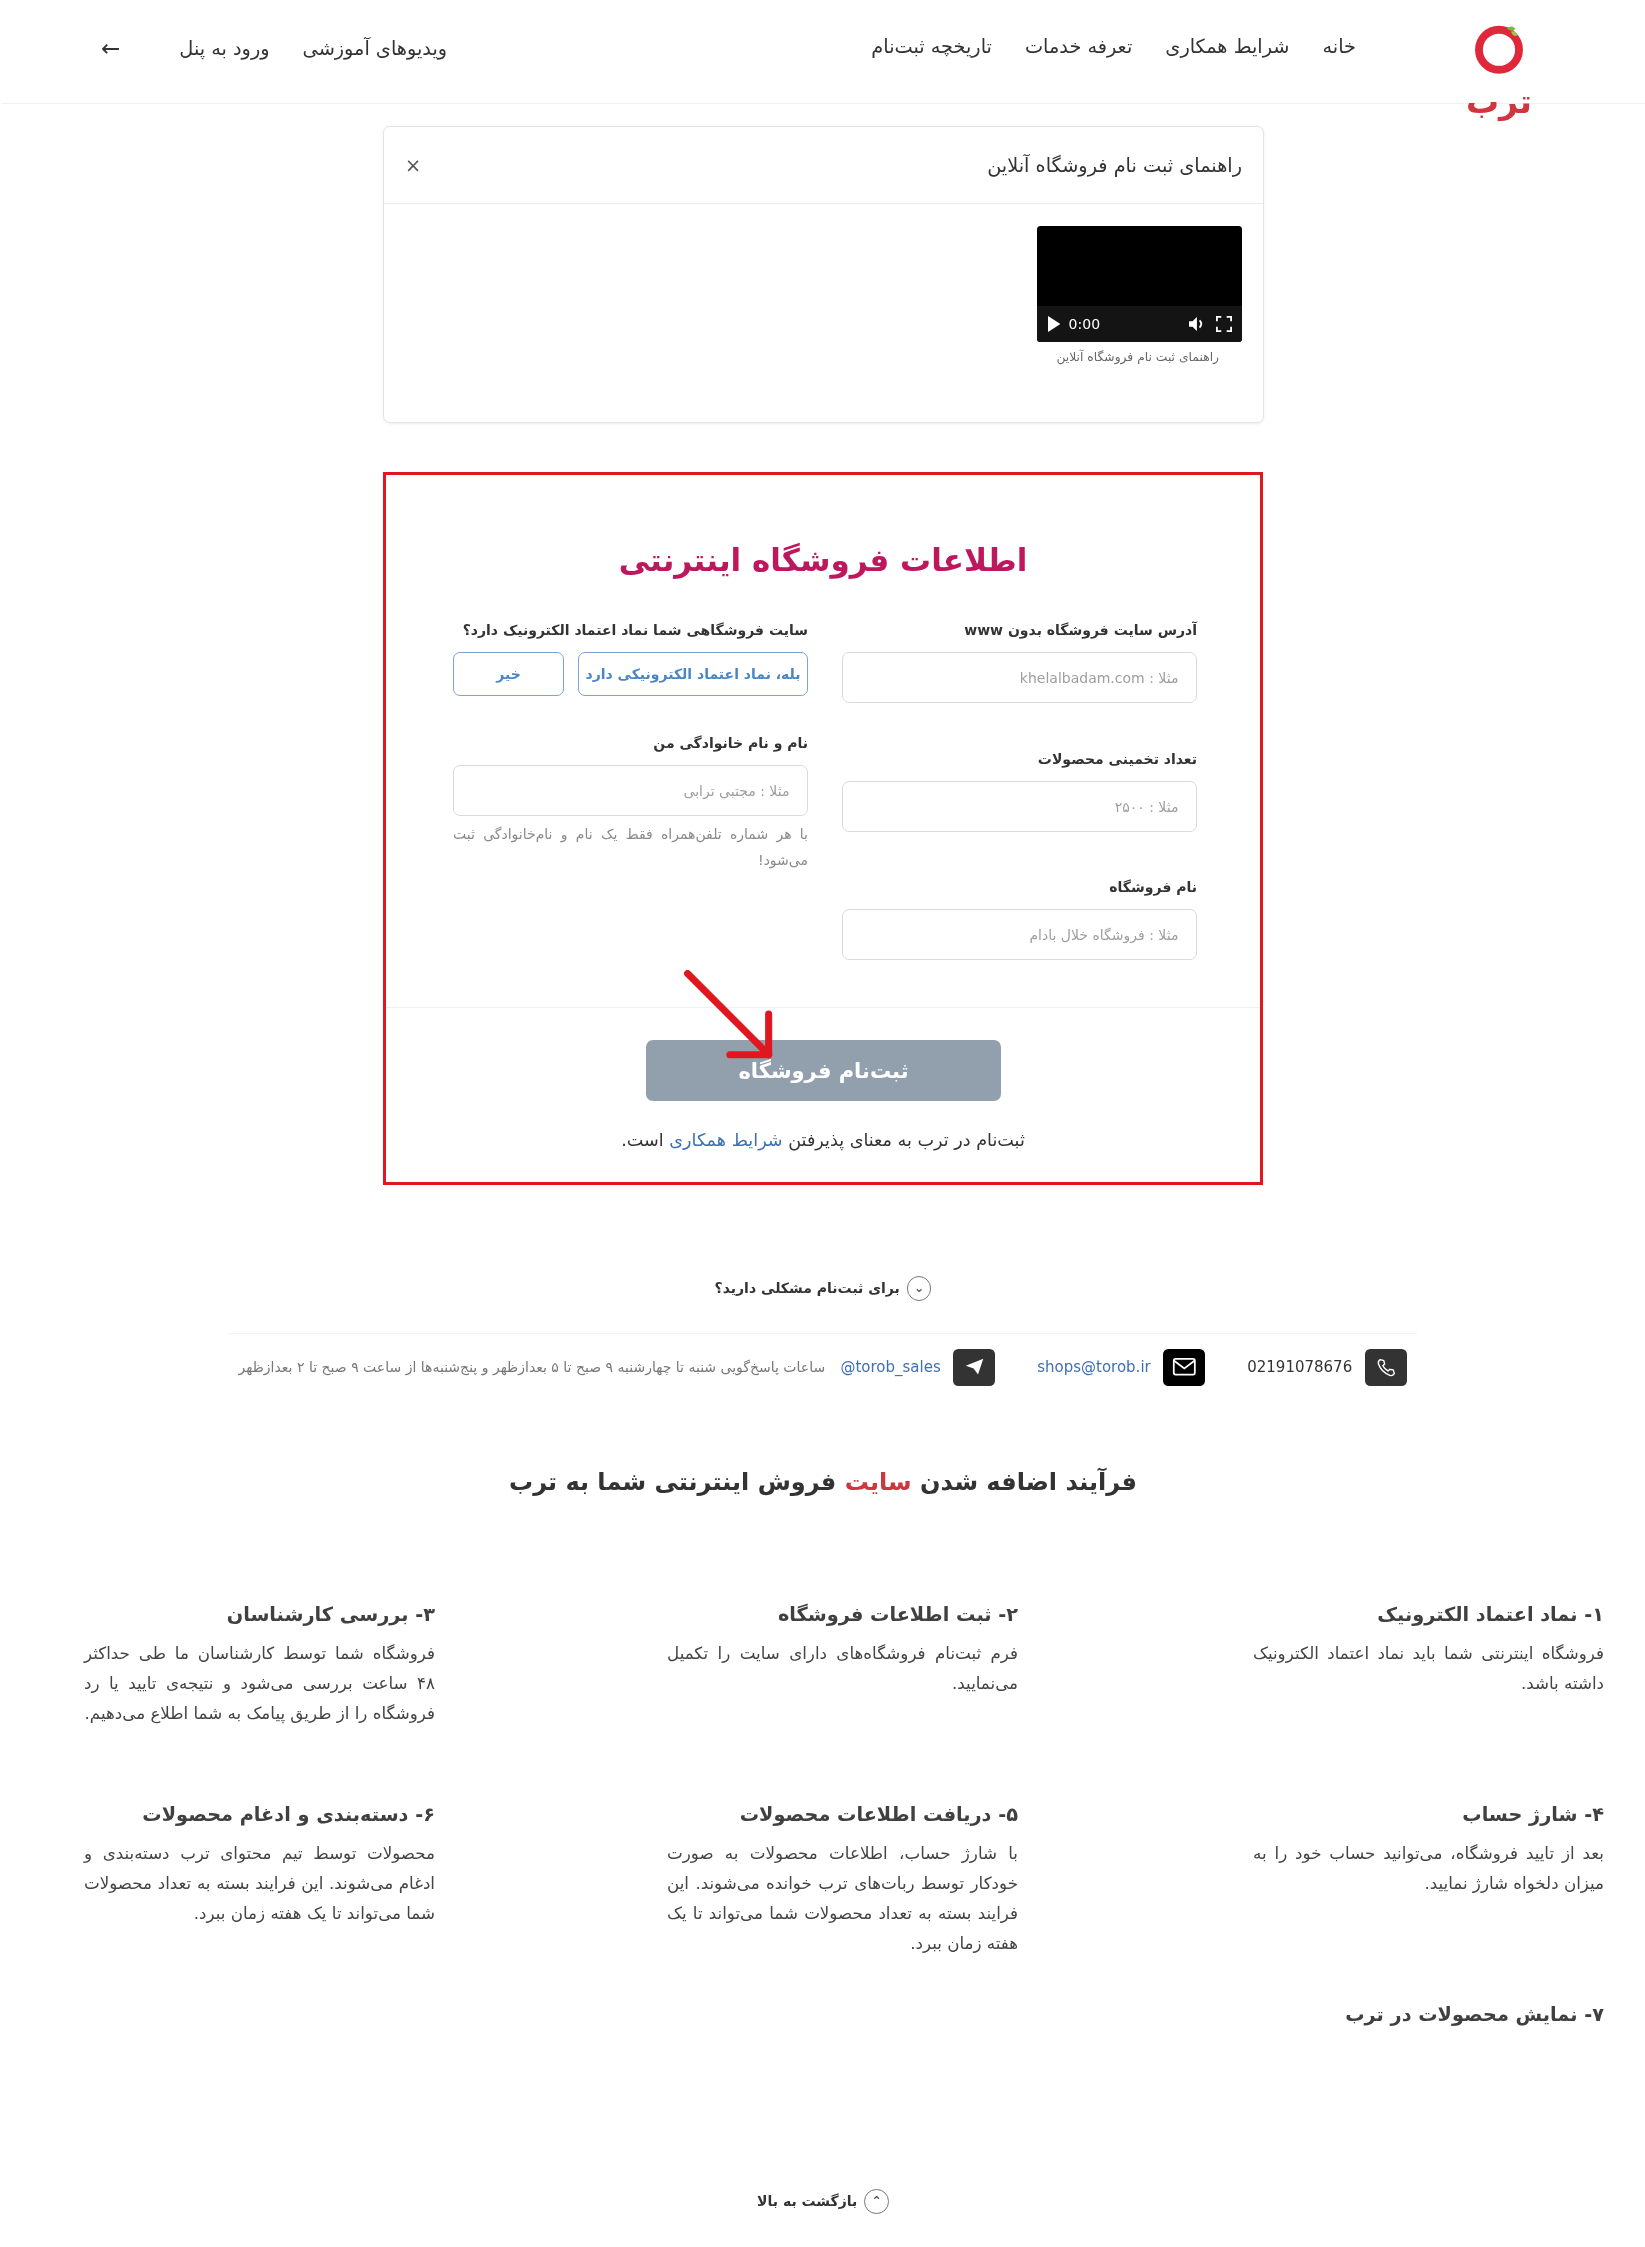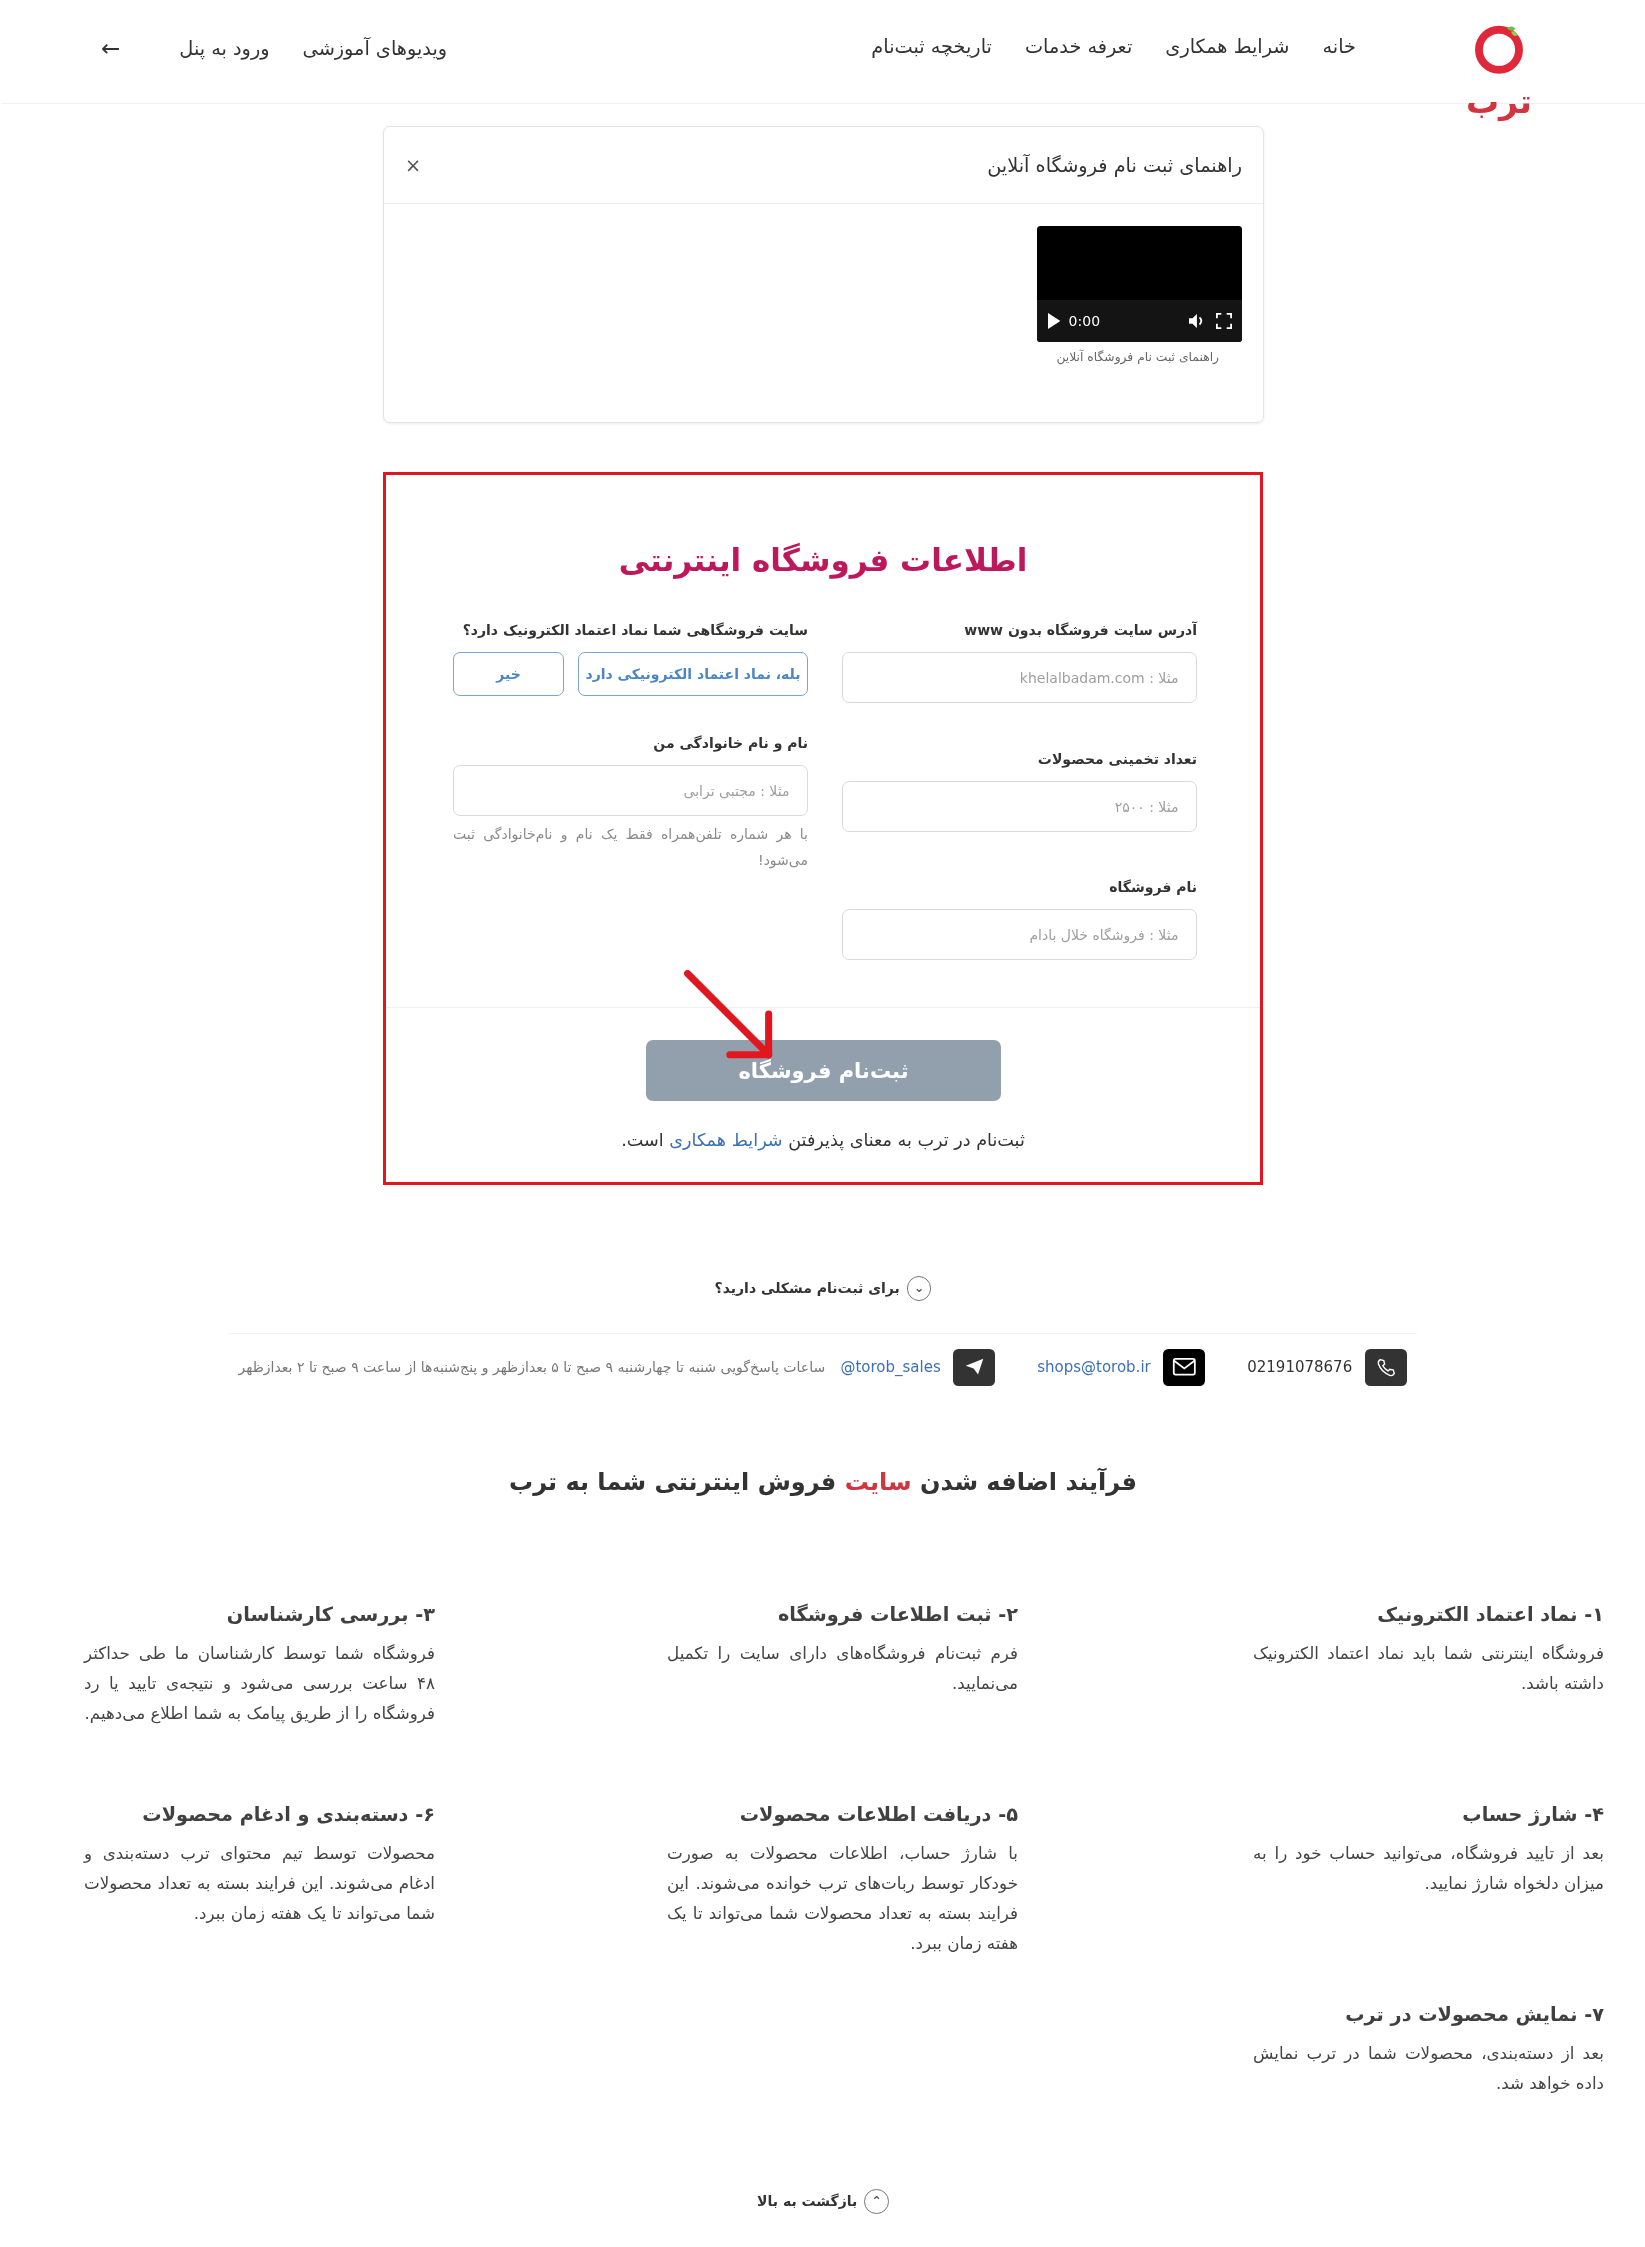--- a/index.html
+++ b/index.html
@@ -34,21 +34,21 @@
     height: 77px; border-bottom: 0.9px solid #ececec; display: flex; align-items: center;
     justify-content: space-between; padding: 0 21px;
   }
   .video-card-title { font-size: 19.3px; color: #333; }
   .close-btn { font-size: 19.3px; color: #555; cursor: pointer; }
   .video {
     position: absolute; right: 21px; top: 99px; width: 205px; height: 116px;
     background: #000; border-radius: 3.5px; overflow: hidden;
   }
   .video-controls {
-    position: absolute; bottom: 0; left: 0; right: 0; height: 42px; background: #141414;
+    position: absolute; bottom: 0; left: 0; right: 0; height: 36px; background: #141414;
     display: flex; align-items: center; padding: 0 10.5px; direction: ltr; color: #fff; gap: 8.8px; font-size: 14px;
   }
   .video-controls .spacer { flex: 1; }
   .video-caption { position: absolute; right: 44px; top: 223px; font-size: 12.3px; color: #666; }
 
   
   .form-card {
     position: absolute; left: 383px; top: 472px; width: 880px; height: 713px;
     border: 3.5px solid #e2161e;
   }
@@ -260,20 +260,19 @@
 <div class="step" style="right:628px; top:1803px;">
   <h3>۵- دریافت اطلاعات محصولات</h3>
   <p>با شارژ حساب، اطلاعات محصولات به صورت خودکار توسط ربات‌های ترب خوانده می‌شوند. این فرایند بسته به تعداد محصولات شما می‌تواند تا یک هفته زمان ببرد.</p>
 </div>
 <div class="step" style="right:1211px; top:1803px;">
   <h3>۶- دسته‌بندی و ادغام محصولات</h3>
   <p>محصولات توسط تیم محتوای ترب دسته‌بندی و ادغام می‌شوند. این فرایند بسته به تعداد محصولات شما می‌تواند تا یک هفته زمان ببرد.</p>
 </div>
 <div class="step" style="right:42px; top:2003px;">
   <h3>۷- نمایش محصولات در ترب</h3>
-  <p>بعد از دسته‌بندی، محصولات شما در ترب نمایش داده خواهد شد.</p>
 </div>
 
 <div class="back-top">
   <span class="circle-icon">⌃</span>
   <span>بازگشت به بالا</span>
 </div>
 
 
 </body></html>

